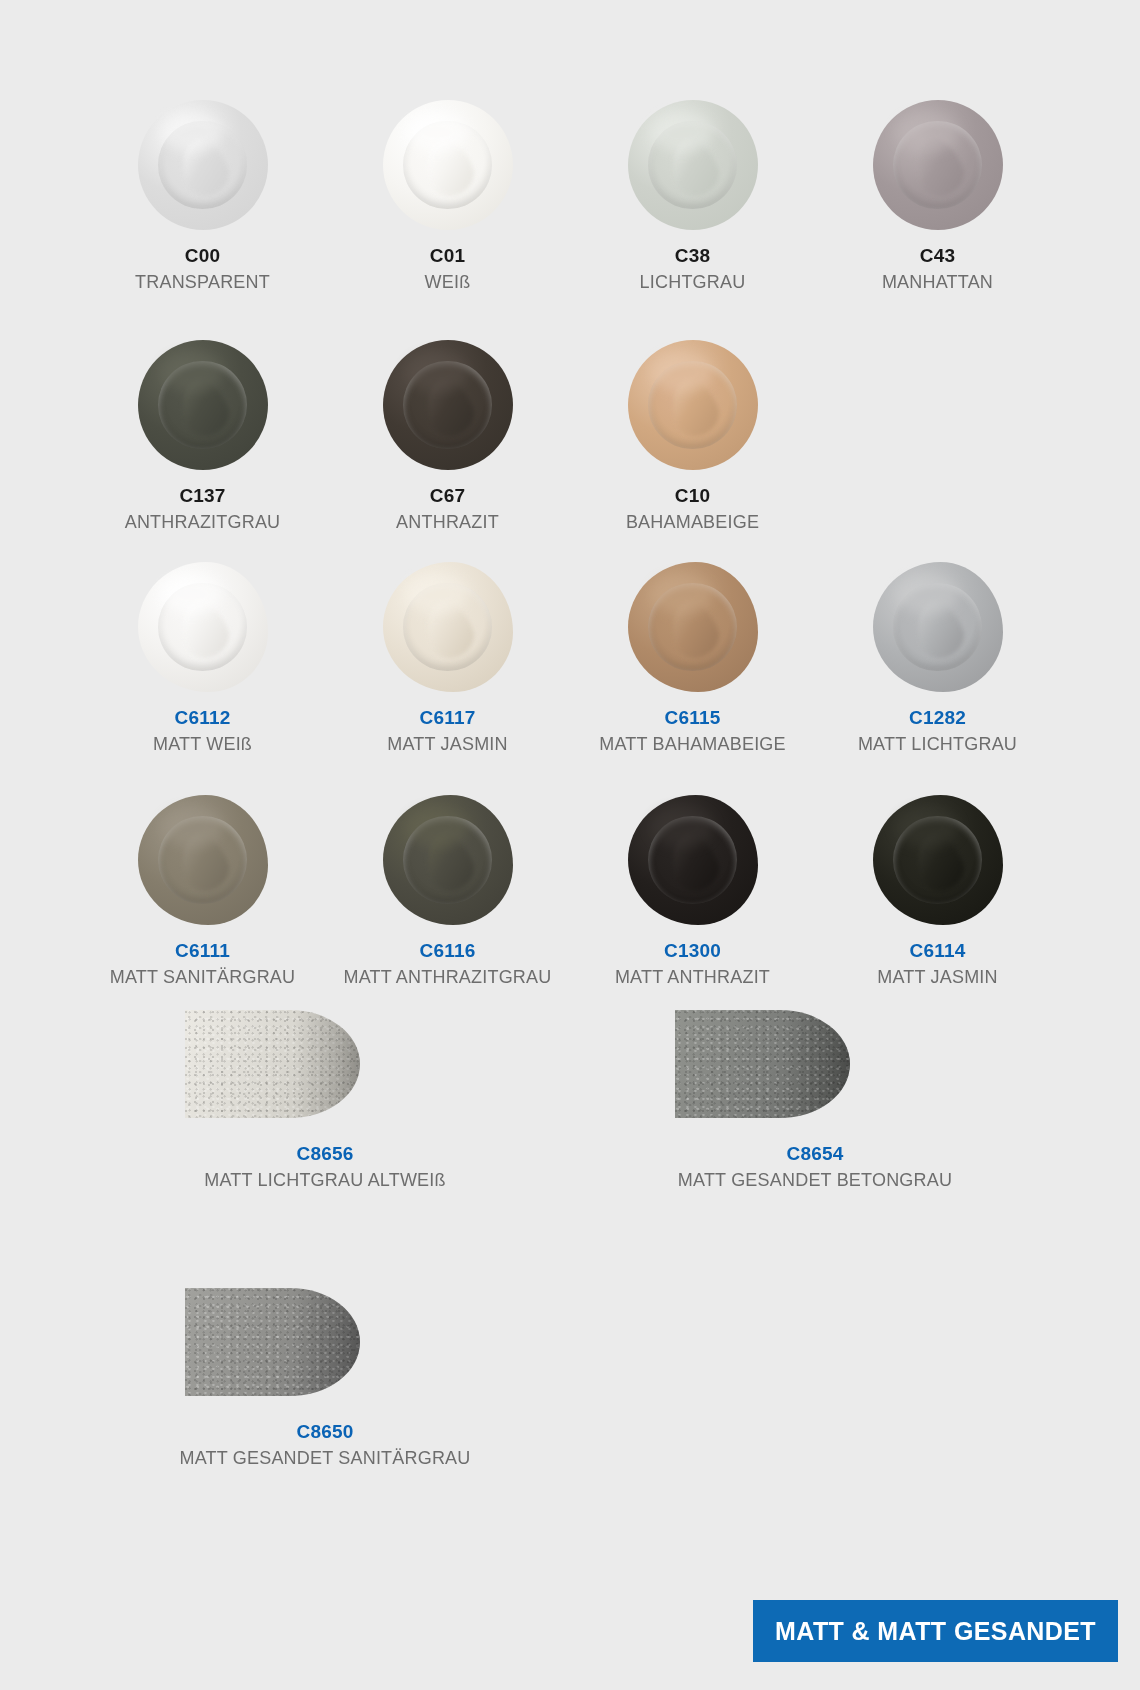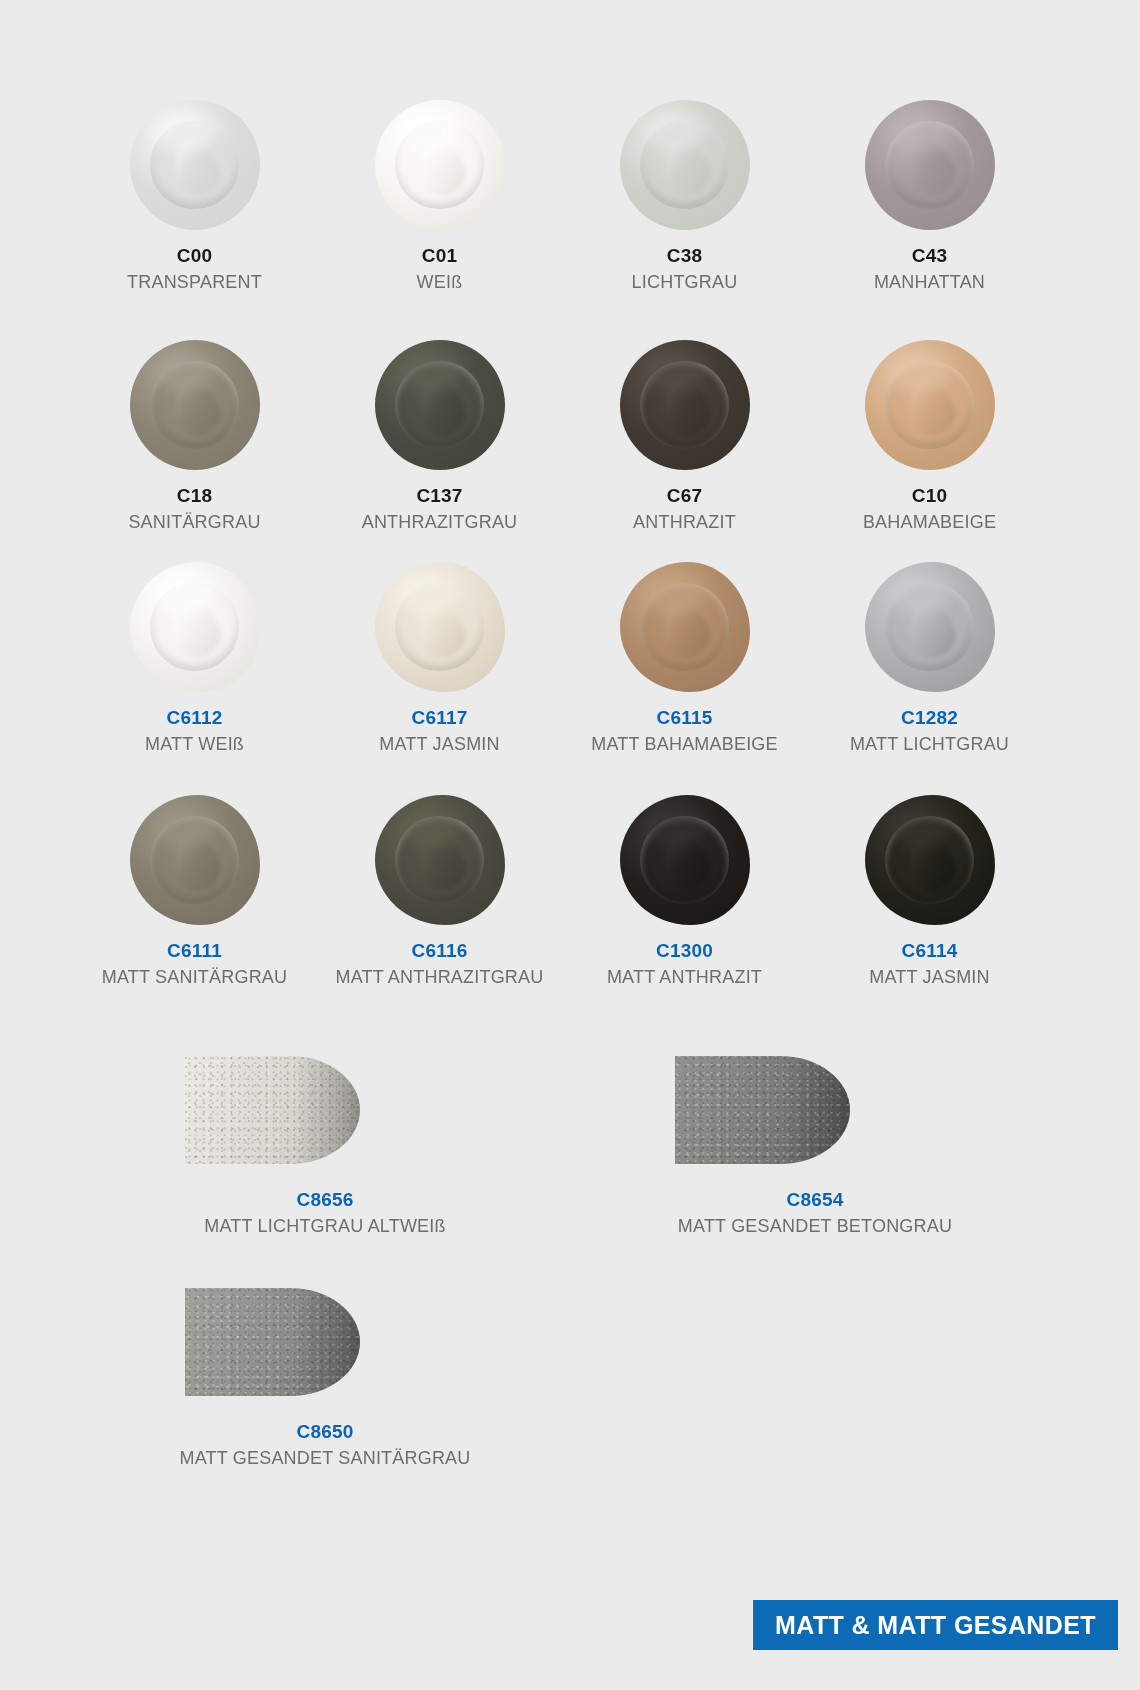--- a/index.html
+++ b/index.html
@@ -13,21 +13,21 @@
   .sheet{
     position:absolute;
     left:0;top:0;
     width:1140px;height:1690px;
     background:#ebebeb;
   }
 
   
   .grid{
     position:absolute;
-    left:72px;
+    left:80px;
     width:980px;
     display:grid;
     grid-template-columns:repeat(4,245px);
   }
   .cell{
     display:flex;
     flex-direction:column;
     align-items:center;
   }
   .blob-wrap{
@@ -127,21 +127,21 @@
     position:absolute;
     right:0;top:0;width:38%;height:100%;
     border-radius:0 70px 70px 0 / 0 54px 54px 0;
     background:linear-gradient(90deg, rgba(0,0,0,0) 0%, rgba(0,0,0,.16) 70%, rgba(0,0,0,.28) 100%);
   }
 
   
   .banner{
     position:absolute;
     right:22px;
-    height:50px;
+    height:62px;
     display:flex;
     align-items:center;
     justify-content:center;
     padding:0 22px;
     font-size:25px;
     font-weight:bold;
     color:#ffffff;
     letter-spacing:.4px;
     white-space:nowrap;
     text-align:center;
@@ -204,33 +204,20 @@
         </div>
         <div class="code">C43</div>
         <div class="desc">MANHATTAN</div>
       </div>
     </div>
   <div class="grid" id="gloss-row-1" style="top:340px">
       <div class="cell">
         <div class="blob-wrap">
           <div class="blob">
             <div class="shadow"></div>
-            <div class="base" style="background: radial-gradient(circle at 34% 26%, rgb(169, 161, 147) 0%, rgb(139, 131, 115) 46%, rgb(124, 117, 103) 100%);"></div>
-            <div class="ring" style="background: radial-gradient(circle at 40% 34%, rgb(149, 141, 125) 0%, rgb(139, 131, 115) 60%, rgb(124, 117, 103) 100%); box-shadow: rgba(255, 255, 255, 0.35) 0px 3px 7px inset, rgba(0, 0, 0, 0.12) 0px -4px 8px inset;"></div>
-            <div class="swirl" style="background: linear-gradient(145deg, rgb(169, 161, 147) 0%, rgb(139, 131, 115) 45%, rgb(124, 117, 103) 100%); filter: blur(2px);"></div>
-            <div class="hl" style="background: rgb(169, 161, 147);"></div>
-          </div>
-        </div>
-        <div class="code">C18</div>
-        <div class="desc">SANITÄRGRAU</div>
-      </div>
-      <div class="cell">
-        <div class="blob-wrap">
-          <div class="blob">
-            <div class="shadow"></div>
             <div class="base" style="background: radial-gradient(circle at 34% 26%, rgb(100, 102, 89) 0%, rgb(75, 77, 67) 46%, rgb(63, 65, 57) 100%);"></div>
             <div class="ring" style="background: radial-gradient(circle at 40% 34%, rgb(84, 86, 76) 0%, rgb(75, 77, 67) 60%, rgb(63, 65, 57) 100%); box-shadow: rgba(255, 255, 255, 0.35) 0px 3px 7px inset, rgba(0, 0, 0, 0.12) 0px -4px 8px inset;"></div>
             <div class="swirl" style="background: linear-gradient(145deg, rgb(100, 102, 89) 0%, rgb(75, 77, 67) 45%, rgb(63, 65, 57) 100%); filter: blur(2px);"></div>
             <div class="hl" style="background: rgb(100, 102, 89);"></div>
           </div>
         </div>
         <div class="code">C137</div>
         <div class="desc">ANTHRAZITGRAU</div>
       </div>
       <div class="cell">
@@ -362,21 +349,21 @@
             <div class="ring" style="background: radial-gradient(circle at 40% 34%, rgb(42, 42, 34) 0%, rgb(35, 35, 28) 60%, rgb(22, 22, 17) 100%); box-shadow: rgba(255, 255, 255, 0.35) 0px 3px 7px inset, rgba(0, 0, 0, 0.12) 0px -4px 8px inset;"></div>
             <div class="swirl" style="background: linear-gradient(145deg, rgb(57, 57, 48) 0%, rgb(35, 35, 28) 45%, rgb(22, 22, 17) 100%); filter: blur(2px);"></div>
             <div class="hl" style="background: rgb(57, 57, 48);"></div>
           </div>
         </div>
         <div class="code blue">C6114</div>
         <div class="desc">MATT JASMIN</div>
       </div>
     </div>
 
-  <div class="sand-grid" id="sand-row-0" style="top:1056px">
+  <div class="sand-grid" id="sand-row-0" style="top:1010px">
       <div class="sand-cell">
         <div class="tongue-wrap">
           <div class="tongue" style="background: linear-gradient(110deg, rgb(236, 234, 228) 0%, rgb(217, 215, 208) 55%, rgb(191, 189, 181) 100%);">
             <div class="grain"></div>
             <div class="tedge"></div>
           </div>
         </div>
         <div class="code blue">C8656</div>
         <div class="desc">MATT LICHTGRAU ALTWEIß</div>
       </div>

